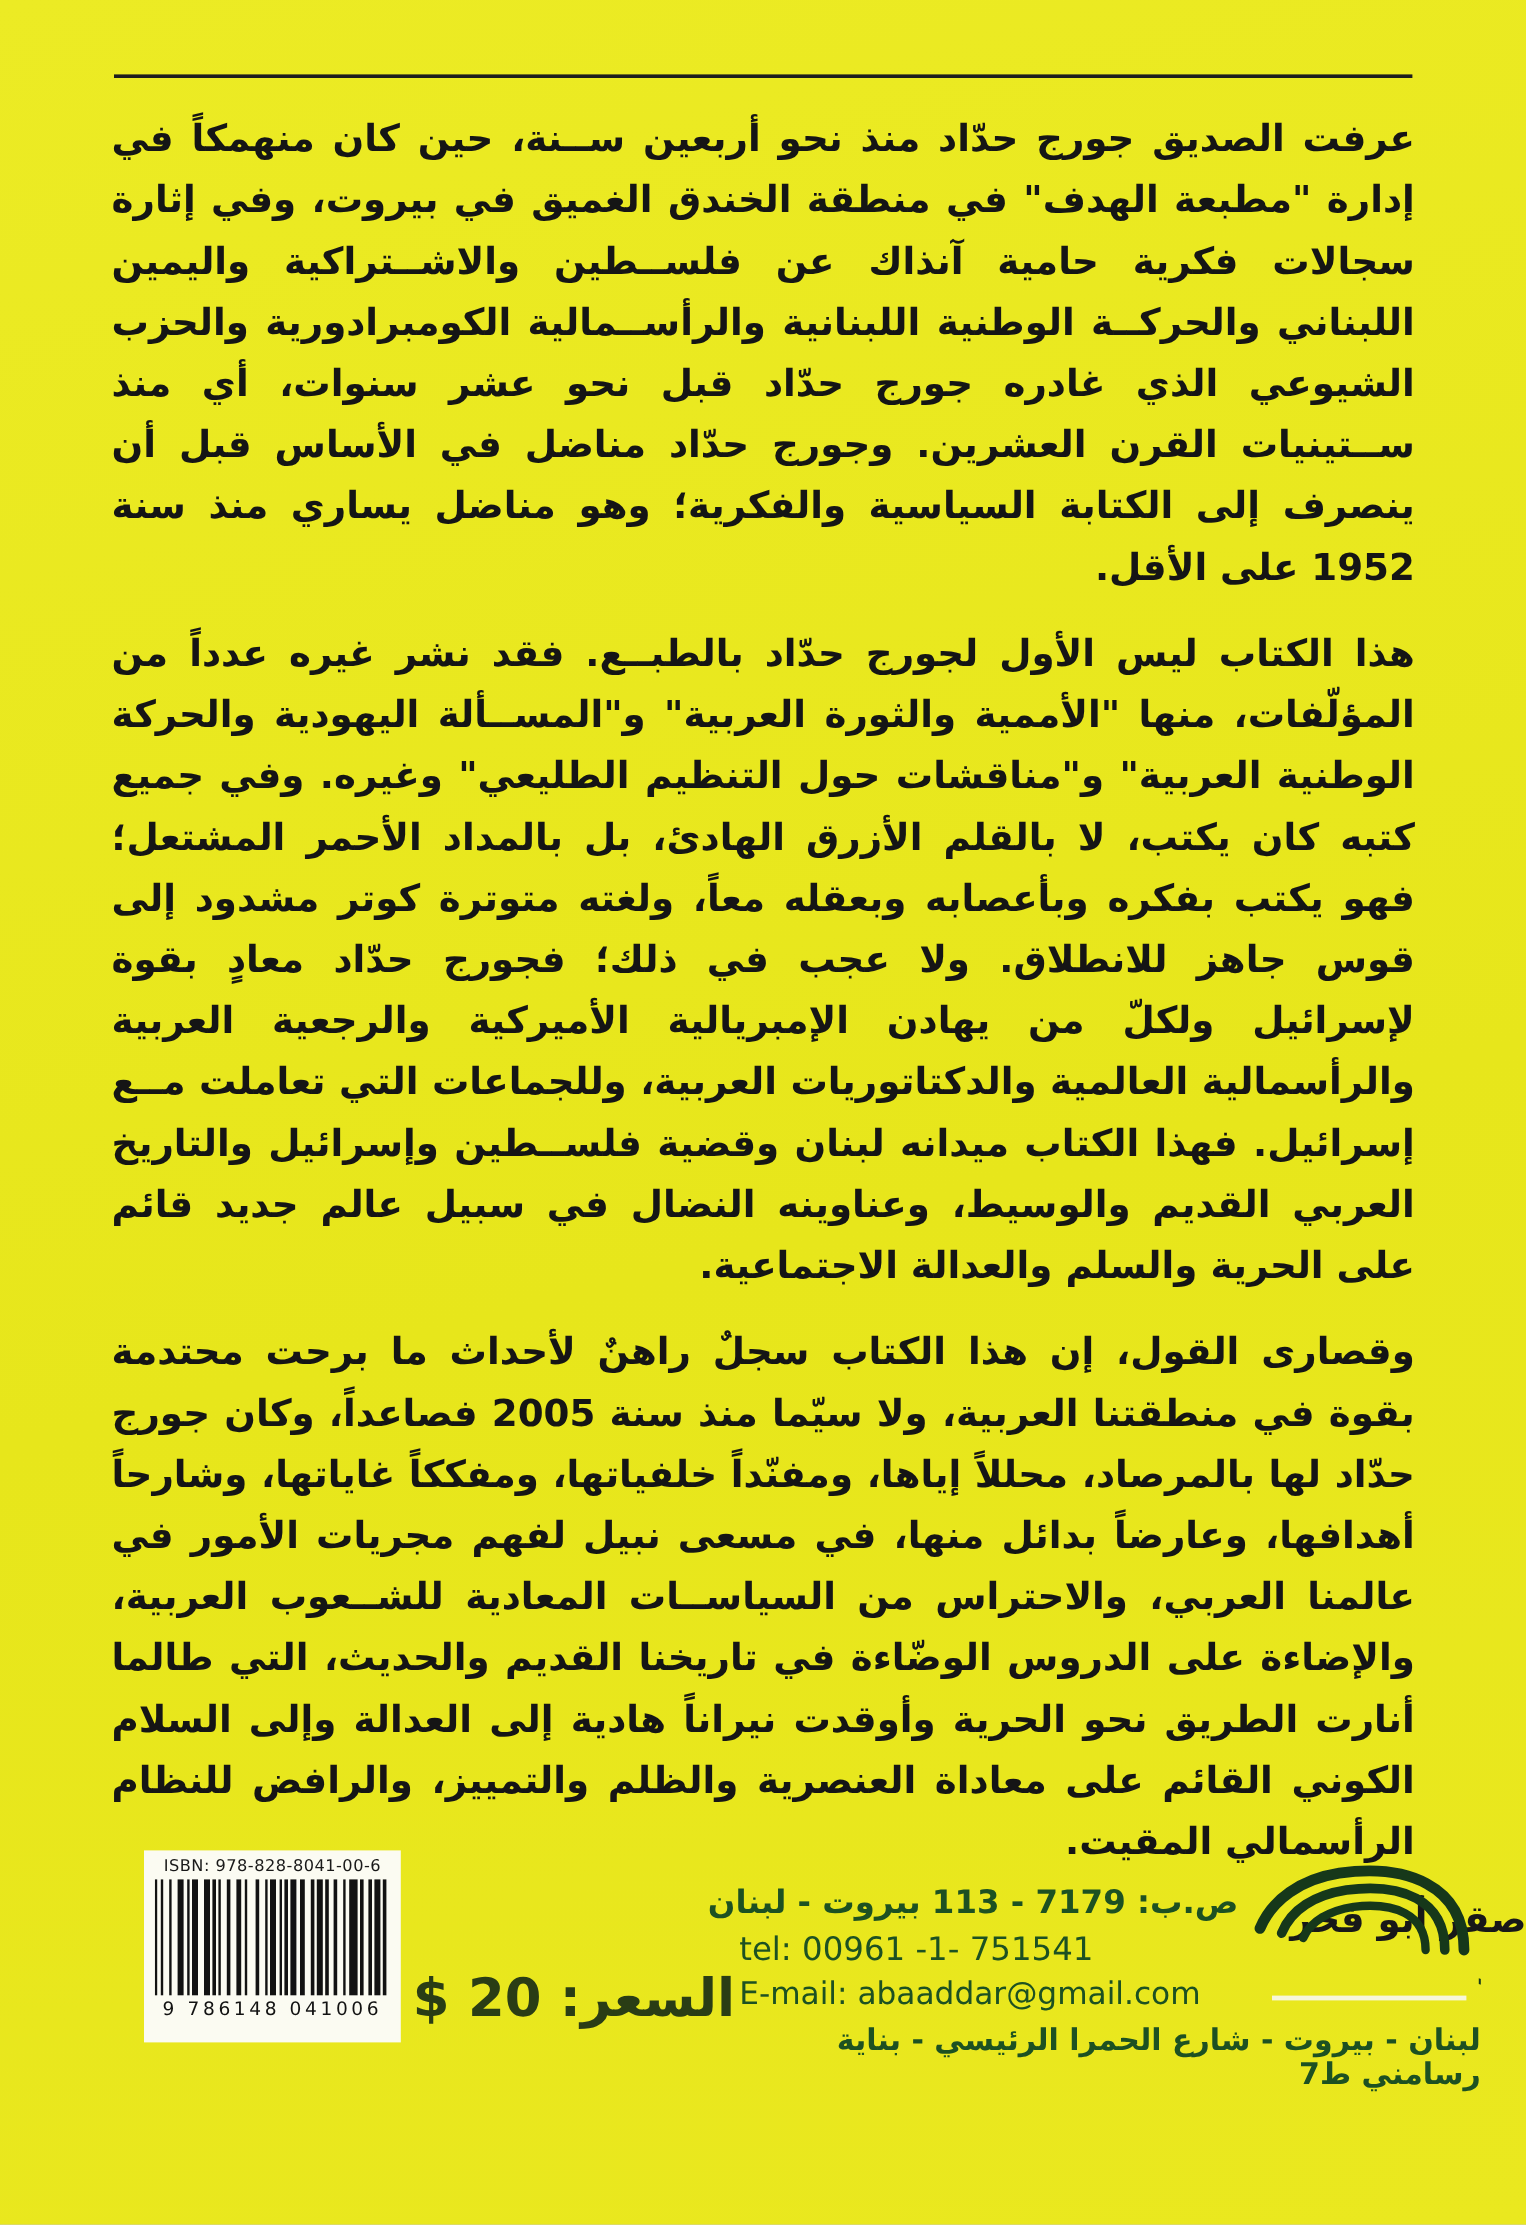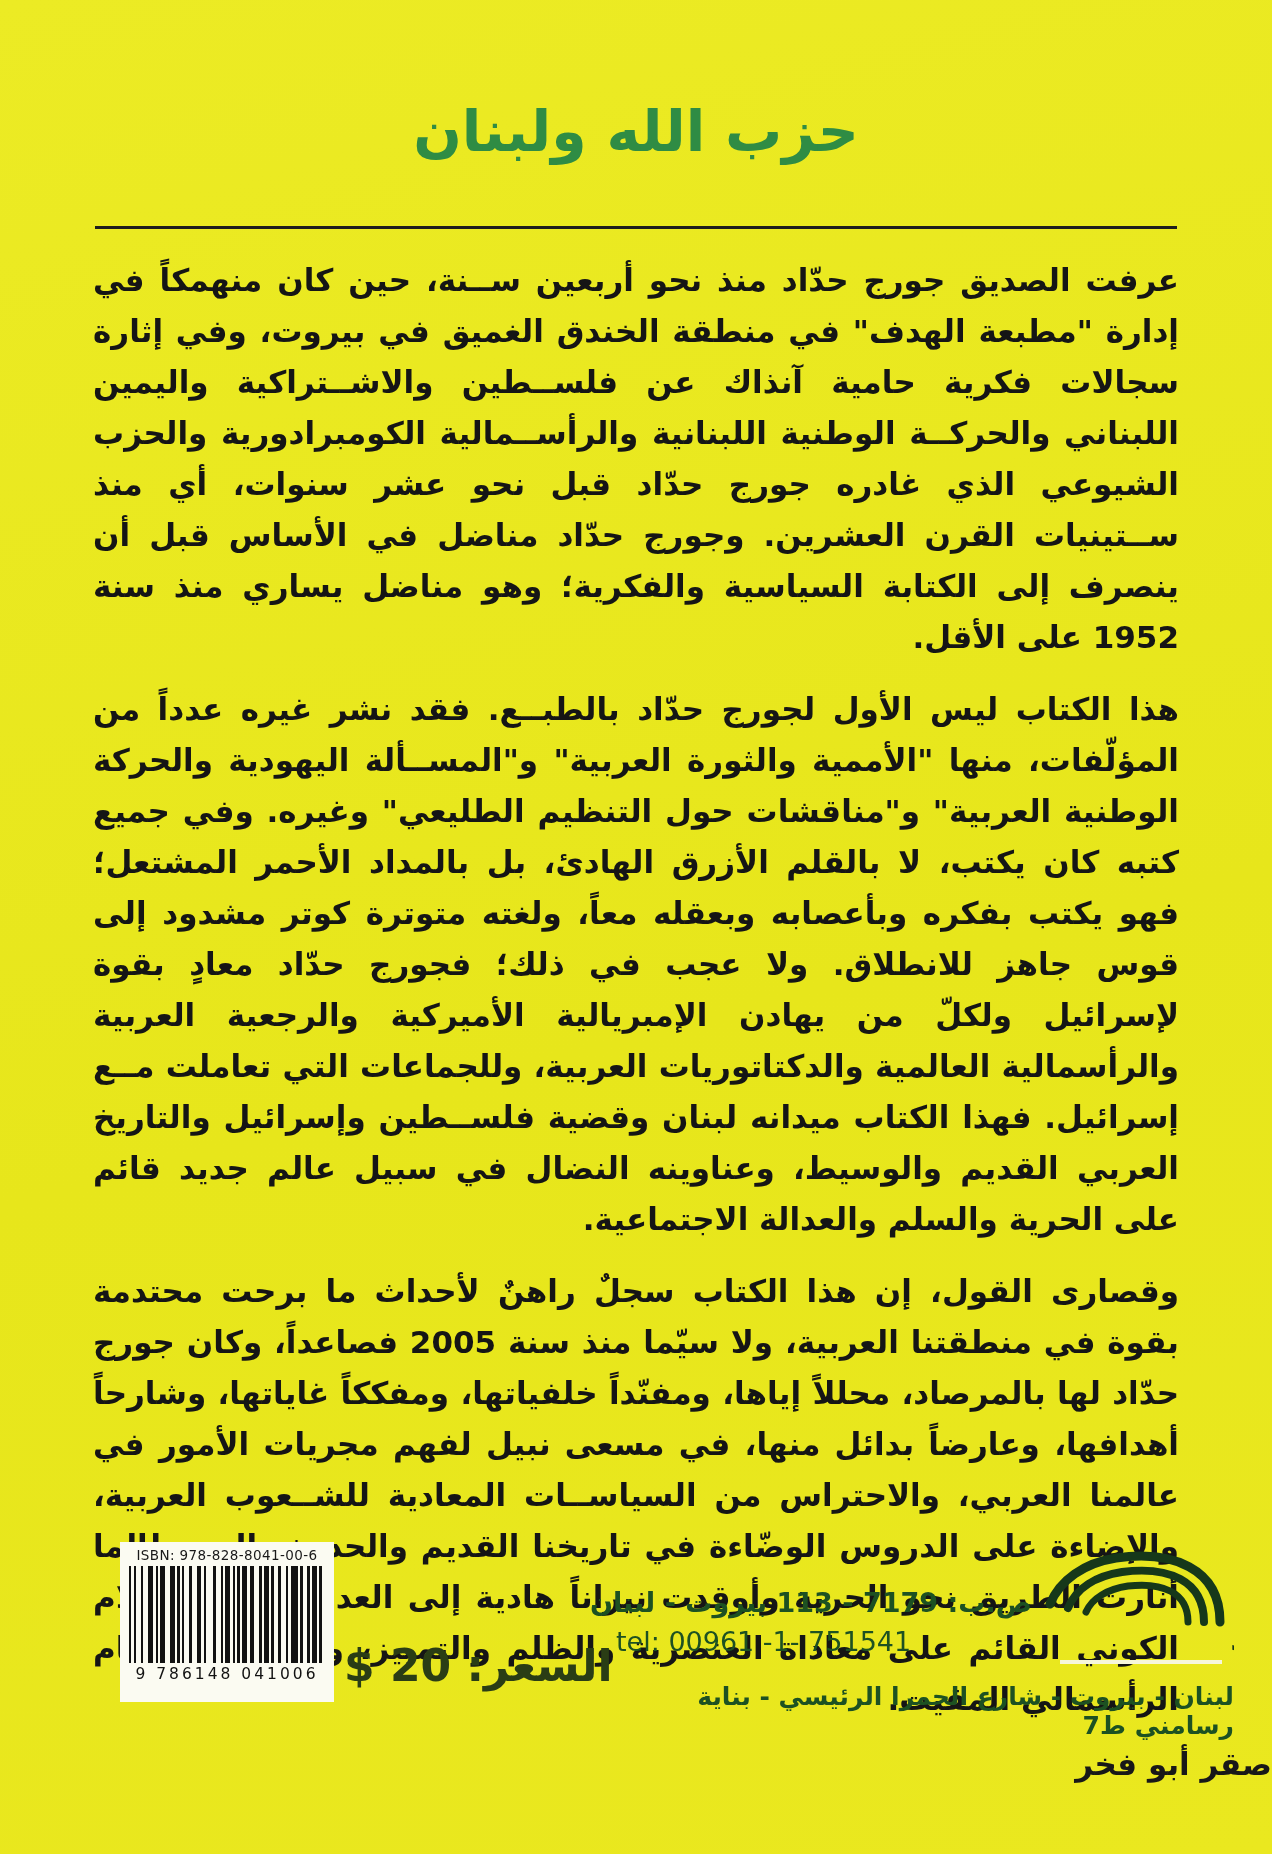--- a/index.html
+++ b/index.html
@@ -31,37 +31,36 @@
   .isbn{font-size:13.5px;color:#191919;letter-spacing:.4px;white-space:nowrap;}
   .bars{display:flex;align-items:stretch;height:97px;width:100%;margin-top:3px;overflow:hidden;}
   .bars .bk{background:#121212;}
   .bars .sp{background:transparent;}
   .digits{font-size:15.5px;color:#121212;letter-spacing:3px;margin-top:2px;white-space:nowrap;text-align:center;}
   .price{
     position:absolute;left:344px;top:1640px;direction:rtl;white-space:nowrap;
     font-size:44px;font-weight:bold;color:#2a3d15;
   }
   .publisher{position:absolute;left:616px;top:1546px;width:618px;}
-  .pub-row{display:flex;align-items:center;}
+  .pub-row{display:flex;align-items:flex-end;}
   .pub-text{flex:1;padding-top:24px;min-width:0;}
   .pobox{direction:rtl;text-align:left;font-size:27px;font-weight:bold;color:#1d5122;white-space:nowrap;}
   .tel{direction:ltr;font-size:27px;color:#1d5122;margin-top:8px;}
   .email{direction:ltr;font-size:26px;color:#1d5122;margin-top:7px;}
   .logo{width:202px;flex:none;}
   .address{
     direction:rtl;text-align:right;font-size:25px;font-weight:bold;
     color:#1d5122;margin-top:8px;
   }
 </style>
 </head>
 <body>
 
 <div class="page">
 
-  <h1 class="title">حزب الله ولبنان</h1>
 
   <div class="rule"></div>
 
   <div class="blurb">
     <p>عرفت الصديق جورج حدّاد منذ نحو أربعين ســنة، حين كان منهمكاً في إدارة "مطبعة الهدف" في منطقة الخندق الغميق في بيروت، وفي إثارة سجالات فكرية حامية آنذاك عن فلســطين والاشــتراكية واليمين اللبناني والحركــة الوطنية اللبنانية والرأســمالية الكومبرادورية والحزب الشيوعي الذي غادره جورج حدّاد قبل نحو عشر سنوات، أي منذ ســتينيات القرن العشرين. وجورج حدّاد مناضل في الأساس قبل أن ينصرف إلى الكتابة السياسية والفكرية؛ وهو مناضل يساري منذ سنة 1952 على الأقل.</p>
     <p>هذا الكتاب ليس الأول لجورج حدّاد بالطبــع. فقد نشر غيره عدداً من المؤلّفات، منها "الأممية والثورة العربية" و"المســألة اليهودية والحركة الوطنية العربية" و"مناقشات حول التنظيم الطليعي" وغيره. وفي جميع كتبه كان يكتب، لا بالقلم الأزرق الهادئ، بل بالمداد الأحمر المشتعل؛ فهو يكتب بفكره وبأعصابه وبعقله معاً، ولغته متوترة كوتر مشدود إلى قوس جاهز للانطلاق. ولا عجب في ذلك؛ فجورج حدّاد معادٍ بقوة لإسرائيل ولكلّ من يهادن الإمبريالية الأميركية والرجعية العربية والرأسمالية العالمية والدكتاتوريات العربية، وللجماعات التي تعاملت مــع إسرائيل. فهذا الكتاب ميدانه لبنان وقضية فلســطين وإسرائيل والتاريخ العربي القديم والوسيط، وعناوينه النضال في سبيل عالم جديد قائم على الحرية والسلم والعدالة الاجتماعية.</p>
     <p>وقصارى القول، إن هذا الكتاب سجلٌ راهنٌ لأحداث ما برحت محتدمة بقوة في منطقتنا العربية، ولا سيّما منذ سنة 2005 فصاعداً، وكان جورج حدّاد لها بالمرصاد، محللاً إياها، ومفنّداً خلفياتها، ومفككاً غاياتها، وشارحاً أهدافها، وعارضاً بدائل منها، في مسعى نبيل لفهم مجريات الأمور في عالمنا العربي، والاحتراس من السياســات المعادية للشــعوب العربية، والإضاءة على الدروس الوضّاءة في تاريخنا القديم والحديث، التي طالما أنارت الطريق نحو الحرية وأوقدت نيراناً هادية إلى العدالة وإلى السلام الكوني القائم على معاداة العنصرية والظلم والتمييز، والرافض للنظام الرأسمالي المقيت.</p>
   </div>
 
   <div class="author">صقر أبو فخر</div>
@@ -131,20 +130,21 @@
     <div class="digits">9 786148 041006</div>
   </div>
 
   <div class="price">السعر: 20 $</div>
 
   <div class="publisher">
     <div class="pub-row">
       <div class="pub-text">
         <div class="pobox">ص.ب: 7179 - 113 بيروت - لبنان</div>
         <div class="tel">tel: 00961 -1- 751541</div>
+        <div class="email">E-mail: abaaddar@gmail.com</div>
       </div>
       <div class="logo">
         <svg viewBox="0 0 202 124" width="202" height="124" xmlns="http://www.w3.org/2000/svg">
           <g fill="none" stroke="#16381a" stroke-linecap="round">
             <path d="M188,76 C188,22 140,4 84,12 C52,17 28,34 18,58" stroke-width="9"></path>
             <path d="M172,76 C172,34 136,20 90,26 C64,30 44,42 36,62" stroke-width="8"></path>
             <path d="M156,76 C156,46 130,36 96,40 C76,43 60,52 54,66" stroke-width="7"></path>
           </g>
           <text x="198" y="104" text-anchor="end" direction="rtl" font-family="DejaVu Sans, sans-serif" font-size="38" font-weight="bold" fill="#16381a">دارابعـاد</text>
           <rect x="28" y="114" width="162" height="4" fill="#f7f7da"></rect>

